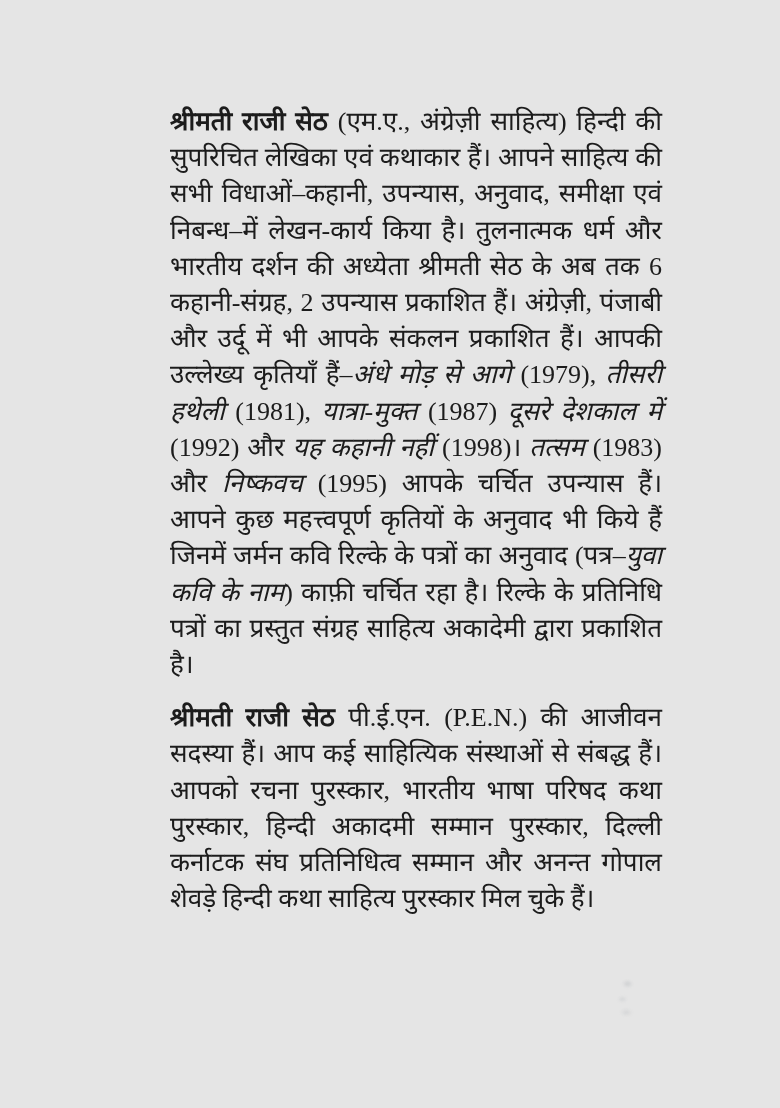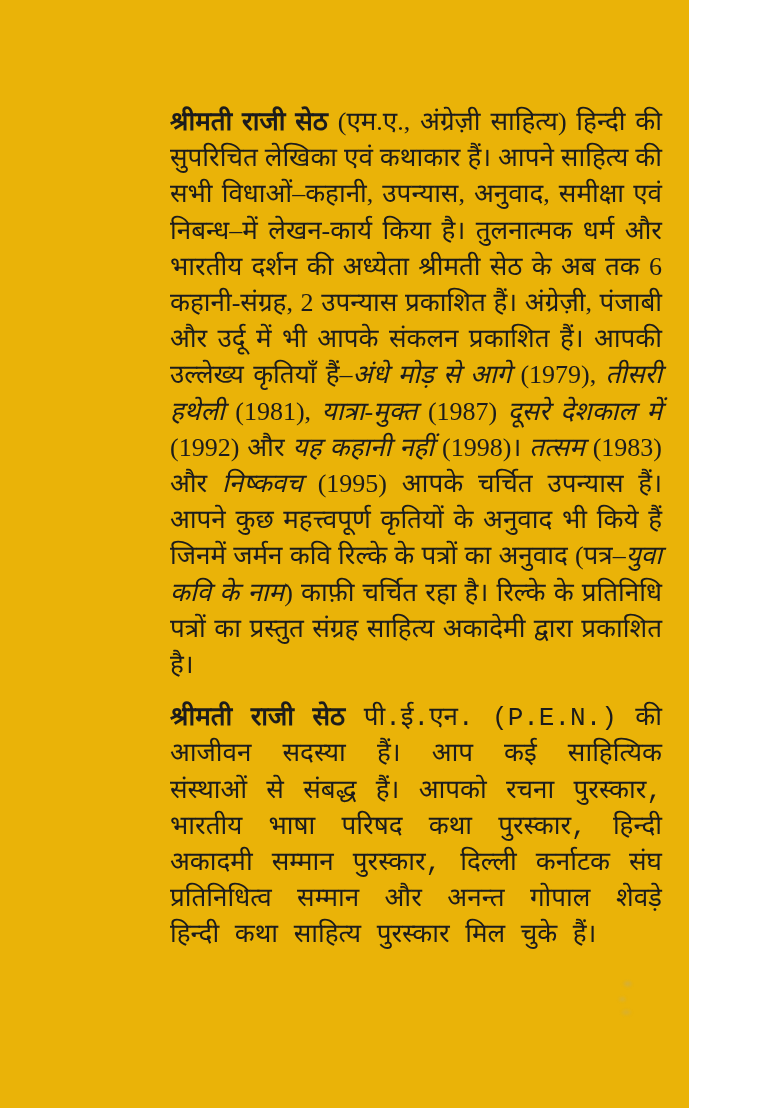--- a/index.html
+++ b/index.html
@@ -2,41 +2,41 @@
 <html><head>
 <meta charset="utf-8">
 <style>
   html, body {
     margin: 0;
     padding: 0;
     background: #ffffff;
   }
   .page {
     position: relative;
-    width: 689px;
+    width: 780px;
     height: 1108px;
-    background: #eab308;
+    background: #e5e5e5;
     overflow: hidden;
     font-family: "Liberation Serif", "DejaVu Serif", serif;
   }
   .text-block {
     position: absolute;
     left: 170px;
     top: 104px;
     width: 492px;
     color: #1c1c1c;
     font-size: 26px;
     line-height: 36.2px;
     text-align: justify;
   }
   .para {
     margin: 0 0 17px 0;
     text-rendering: optimizeLegibility;
   }
-  .para:last-child { margin-bottom: 4px; font-family: Liberation Mono, monospace; }
+  .para:last-child { margin-bottom: 4px; }
   .run-normal { font-style: normal; font-weight: normal; }
   .run-bold   { font-weight: bold; }
   .run-italic { font-style: italic; }
   
   .smudge {
     position: absolute;
     left: 612px;
     top: 975px;
     width: 26px;
     height: 44px;

